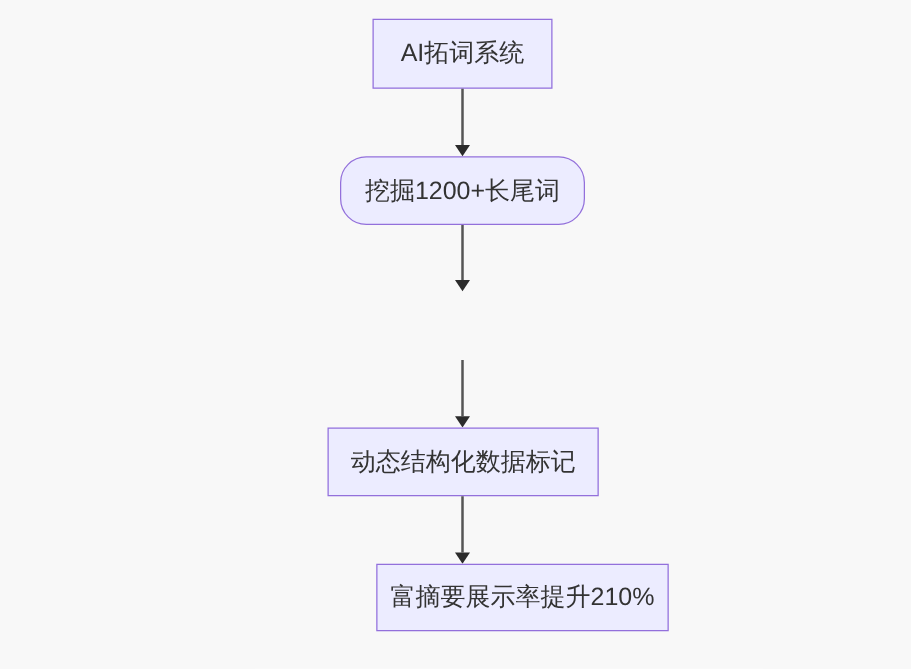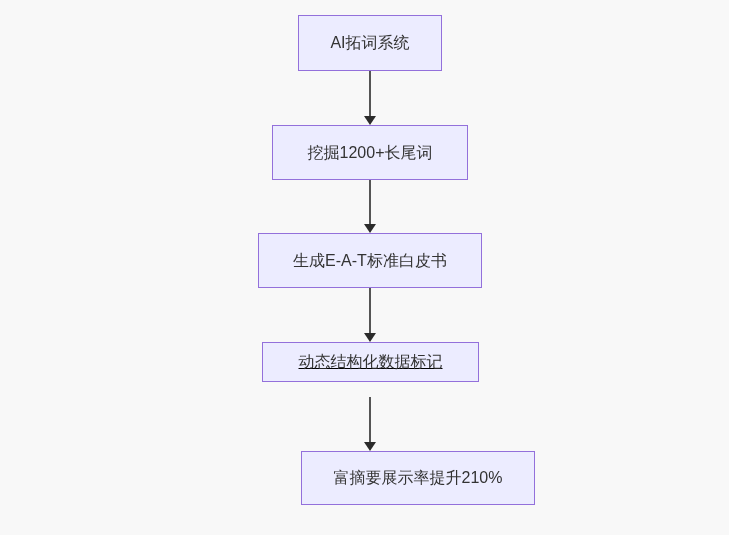--- a/index.html
+++ b/index.html
@@ -20,21 +20,21 @@
     position: absolute;
     box-sizing: border-box;
     background: var(--node-fill, #ECECFF);
     border: 1px solid var(--node-border, #9370DB);
     display: flex;
     align-items: center;
     justify-content: center;
   }
   .node-label {
     color: var(--text, #333333);
-    font-size: 16px;
+    font-size: 20px;
     line-height: 1.2;
     white-space: nowrap;
   }
   .arrow {
     position: absolute;
     width: 12px;
     display: flex;
     flex-direction: column;
     align-items: center;
   }
@@ -58,39 +58,36 @@
 
   <div class="node" style="left:298px; top:15px; width:144px; height:56px;">
     <span class="node-label">AI拓词系统</span>
   </div>
 
   <div class="arrow" style="left:364px; top:71px; height:54px;">
     <div class="arrow-line"></div>
     <div class="arrow-head"></div>
   </div>
 
-  <div class="node" style="left:272px; top:125px; width:196px; height:55px;">
+  <div class="node" style="left:272px; top:125px; width:196px; height:55px;border-radius:21px;">
     <span class="node-label">挖掘1200+长尾词</span>
   </div>
 
   <div class="arrow" style="left:364px; top:180px; height:53px;">
     <div class="arrow-line"></div>
     <div class="arrow-head"></div>
   </div>
 
-  <div class="node" style="left:258px; top:233px; width:224px; height:55px;">
-    <span class="node-label">生成E-A-T标准白皮书</span>
-  </div>
 
   <div class="arrow" style="left:364px; top:288px; height:54px;">
     <div class="arrow-line"></div>
     <div class="arrow-head"></div>
   </div>
 
-  <div class="node" style="left:262px; top:342px; width:217px; height:40px;text-decoration:underline;">
+  <div class="node" style="left:262px; top:342px; width:217px; height:55px;">
     <span class="node-label">动态结构化数据标记</span>
   </div>
 
   <div class="arrow" style="left:364px; top:397px; height:54px;">
     <div class="arrow-line"></div>
     <div class="arrow-head"></div>
   </div>
 
   <div class="node" style="left:253px; top:451px; width:234px; height:54px;margin-left:48px;">
     <span class="node-label">富摘要展示率提升210%</span>

